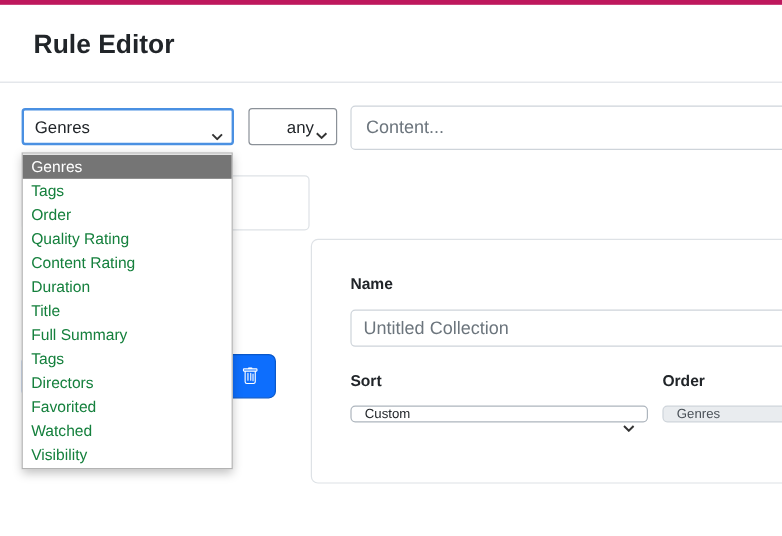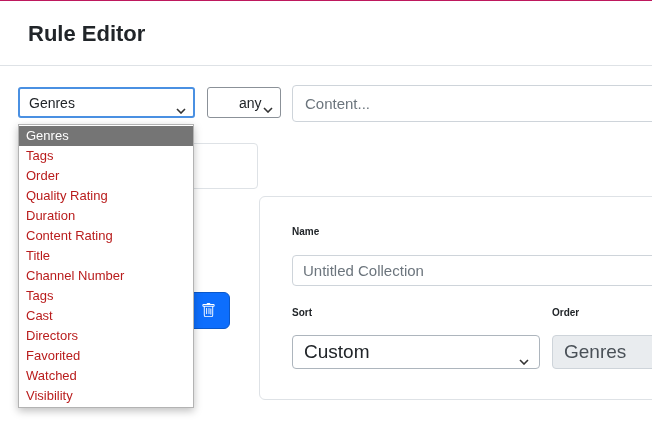--- a/index.html
+++ b/index.html
@@ -1,63 +1,63 @@
 <!DOCTYPE html>
 <html><head>
 <meta charset="utf-8">
 <style>
   * { margin:0; padding:0; box-sizing:border-box; }
   html,body { width:652px; height:447px; overflow:hidden; background:#fff;
     font-family:"Liberation Sans", sans-serif; color:#212529; }
   .modal { position:absolute; left:0; top:0; width:652px; height:447px; background:#fff;
-    border-top:1px solid #be185d; }
+    border-top:4px solid #be185d; }
 
   .modal-title { position:absolute; left:28px; top:20px; font-size:22px; font-weight:600; color:#212529; }
   .header-divider { position:absolute; left:0; top:64px; width:652px; height:1px; background:#dee2e6; }
 
   
   .sel { position:absolute; background:#fff; border:1px solid #8b9198; border-radius:3px;
     height:31px; display:flex; align-items:center; font-size:14px; color:#212529;
     padding:0 24px 0 9px; cursor:default; }
   .sel .chev { position:absolute; right:7px; top:12px; }
   #field-select { left:18px; top:86px; width:177px; border:2px solid #4a90e2; }
   #op-select   { left:207px; top:86px; width:74px;padding-left:31px; }
   #value-select { position:absolute; left:292px; top:84px; width:380px; height:37px;
     background:#fff; border:1px solid #ced4da; border-radius:4px; display:flex;
     align-items:center; padding-left:12px; font-size:15px; color:#6c757d; }
 
   
   .dropdown { position:absolute; left:18px; top:123px; width:176px; background:#fff;
     border:1px solid #b3b3b3; box-shadow:0 3px 8px rgba(0,0,0,.25); z-index:20; padding:1px 0; }
   .dropdown .opt { height:20px; line-height:20px; padding:0 7px; font-size:13px;
-    color:#b91c1c; white-space:nowrap; overflow:hidden; cursor:default; }
+    color:#15803d; white-space:nowrap; overflow:hidden; cursor:default; }
   .dropdown .opt.selected { background:#757575; color:#fff; }
 
   
   .cond-card { position:absolute; left:18px; top:142px; width:240px; height:46px;
     background:#fff; border:1px solid #dee2e6; border-radius:4px; z-index:1; }
 
   
   .delete-button { position:absolute; left:18px; top:291px; width:212px; height:37px;
     background:#0d6efd; border:1px solid #0a58ca; border-radius:6px; z-index:1; cursor:pointer; }
   .delete-button .trash { position:absolute; right:13px; top:10px; }
 
   
   .panel { position:absolute; left:259px; top:195px; width:480px; height:204px;
     background:#fff; border:1px solid #dee2e6; border-radius:6px; z-index:0; }
-  .panel .lbl { position:absolute; font-size:10px; font-weight:700; color:#212529; }
+  .panel .lbl { position:absolute; font-size:13px; font-weight:700; color:#212529; }
   #name-label { left:32px; top:29px; }
   #sort-label { left:32px; top:110px; }
   #order-label { left:292px; top:110px; }
   .name-input { position:absolute; left:32px; top:58px; width:430px; height:31px;
     border:1px solid #ced4da; border-radius:4px; padding:0 10px; font-size:15px;
     font-family:"Liberation Sans", sans-serif; color:#212529; background:#fff; }
   .name-input::placeholder { color:#6c757d; opacity:1; }
   .panel-sel { position:absolute; background:#fff; border:1px solid #adb5bd; border-radius:4px;
-    height:34px; display:flex; align-items:center; font-size:19px; color:#212529;
+    height:14px; display:flex; align-items:center; font-size:11px; color:#212529;
     padding:0 26px 0 11px; cursor:default; }
   .panel-sel .chev { position:absolute; right:10px; top:12px; }
   #sort-select { left:32px; top:138px; width:248px; }
   #order-select { left:292px; top:138px; width:170px; background:#e9ecef;
     border-color:#ced4da; color:#495057; }
 </style>
 </head>
 <body>
 
 <div class="modal">
@@ -115,25 +115,24 @@
 
   <div id="value-select">
     <span>Content...</span>
   </div>
 
   <div class="dropdown">
     <div class="opt selected">Genres</div>
     <div class="opt">Tags</div>
     <div class="opt">Order</div>
     <div class="opt">Quality Rating</div>
+    <div class="opt">Content Rating</div>
     <div class="opt">Duration</div>
-    <div class="opt">Content Rating</div>
     <div class="opt">Title</div>
-    <div class="opt">Channel Number</div>
+    <div class="opt">Full Summary</div>
     <div class="opt">Tags</div>
-    <div class="opt">Cast</div>
     <div class="opt">Directors</div>
     <div class="opt">Favorited</div>
     <div class="opt">Watched</div>
     <div class="opt">Visibility</div>
   </div>
 
 </div>
 
 </body></html>

